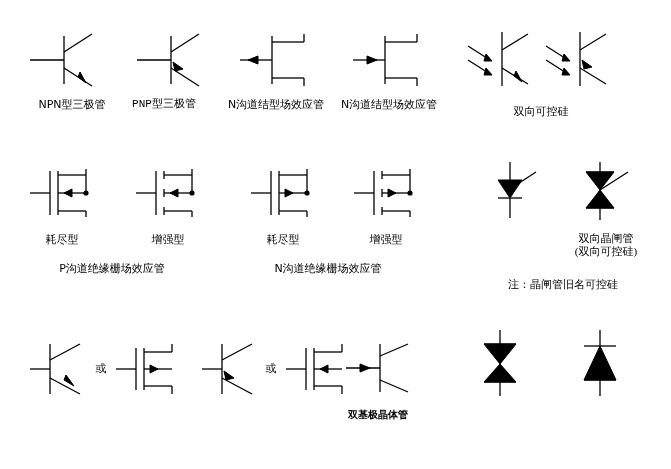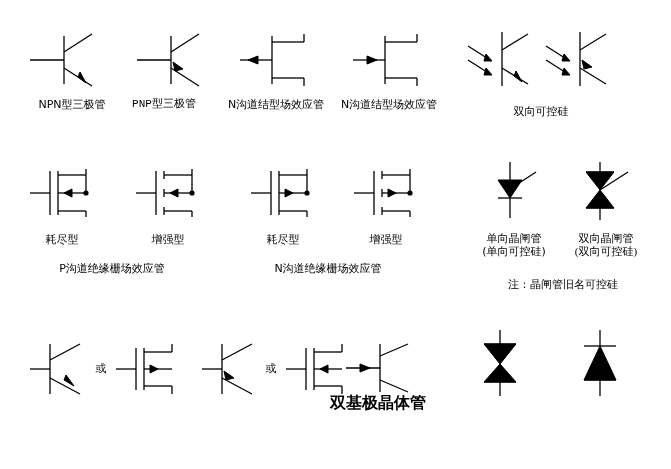--- a/index.html
+++ b/index.html
@@ -184,22 +184,20 @@
 
   <div class="sym" style="left:482px;top:158px;">
     <svg width="60" height="66" viewBox="0 0 60 66">
       <line x1="28" y1="4" x2="28" y2="22"></line>
       <polygon points="16,22 40,22 28,40"></polygon>
       <line x1="16" y1="40" x2="40" y2="40"></line>
       <line x1="28" y1="40" x2="28" y2="60"></line>
       <line x1="28" y1="31" x2="54" y2="14"></line>
     </svg>
   </div>
-  <div class="lbl" style="left:468px;top:232px;width:92px;">单向晶闸管
-(单向可控硅)</div>
 
   <div class="sym" style="left:570px;top:158px;">
     <svg width="64" height="66" viewBox="0 0 64 66">
       <line x1="30" y1="4" x2="30" y2="14"></line>
       <line x1="30" y1="50" x2="30" y2="62"></line>
       <line x1="16" y1="14" x2="44" y2="14"></line>
       <line x1="16" y1="50" x2="44" y2="50"></line>
       <polygon points="16,14 44,14 30,32"></polygon>
       <polygon points="16,50 44,50 30,32"></polygon>
       <line x1="30" y1="32" x2="58" y2="14"></line>
@@ -261,21 +259,21 @@
 
   <div class="sym" style="left:338px;top:338px;">
     <svg width="76" height="60" viewBox="0 0 76 60">
       <line x1="42" y1="6" x2="42" y2="54"></line>
       <line x1="8" y1="30" x2="42" y2="30"></line>
       <line x1="42" y1="18" x2="70" y2="6"></line>
       <line x1="42" y1="42" x2="70" y2="54"></line>
       <polygon points="22,26 32,30 22,34"></polygon>
     </svg>
   </div>
-  <div class="lbl bold" style="left:330px;top:396px;width:96px;font-size:16px;">双基极晶体管</div>
+  <div class="lbl bold" style="left:330px;top:408px;width:96px;font-size:10px;">双基极晶体管</div>
 
   <div class="sym" style="left:468px;top:326px;">
     <svg width="64" height="76" viewBox="0 0 64 76">
       <line x1="32" y1="4" x2="32" y2="18"></line>
       <line x1="32" y1="56" x2="32" y2="70"></line>
       <line x1="16" y1="18" x2="48" y2="18"></line>
       <line x1="16" y1="56" x2="48" y2="56"></line>
       <polygon points="16,18 48,18 32,38"></polygon>
       <polygon points="16,56 48,56 32,38"></polygon>
     </svg>

